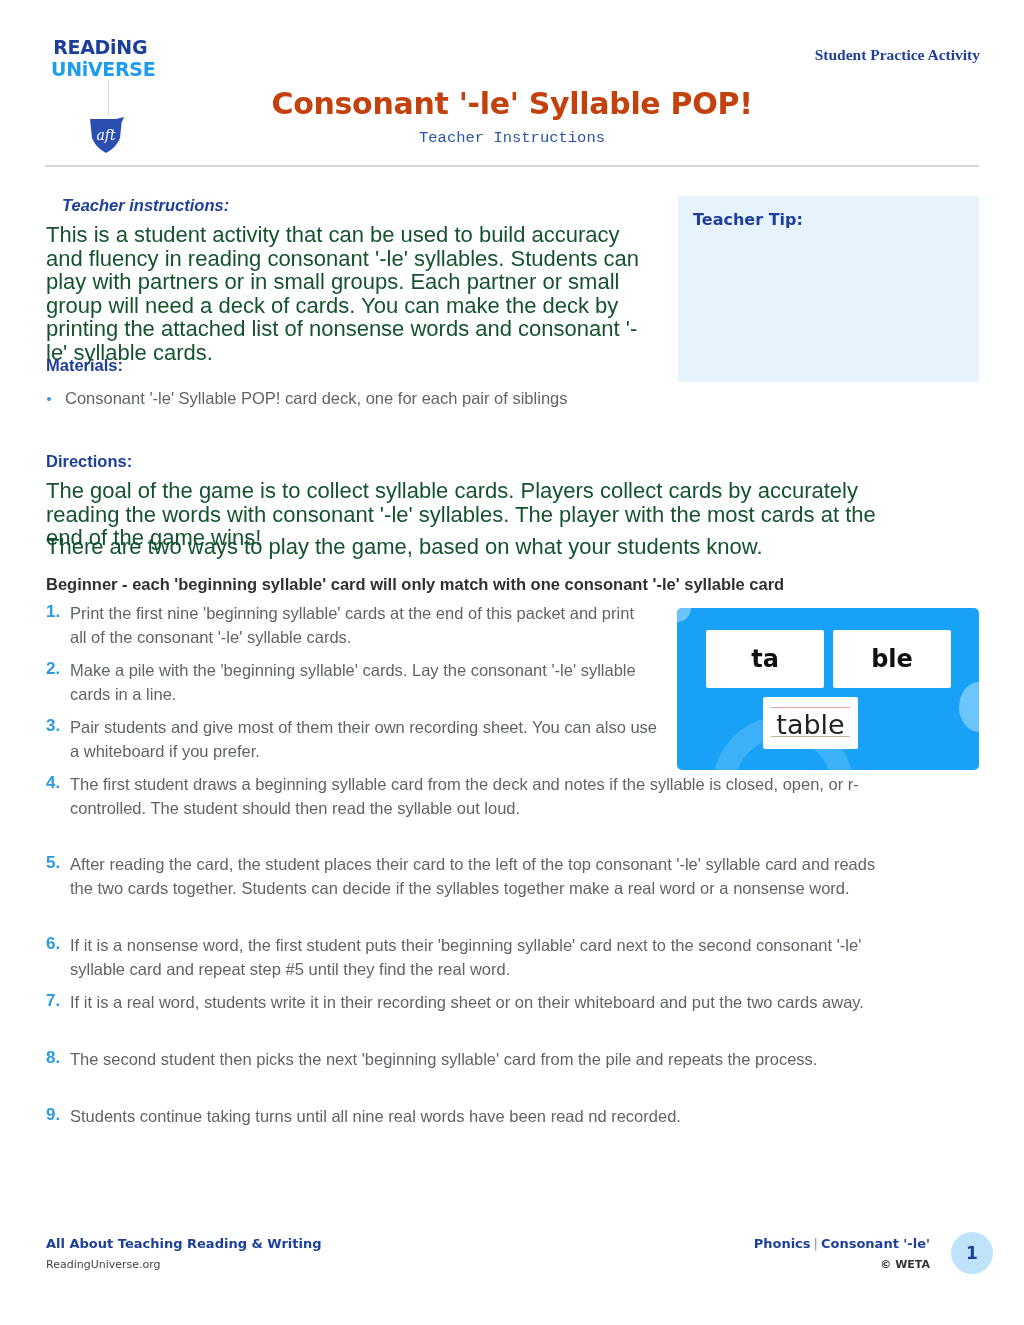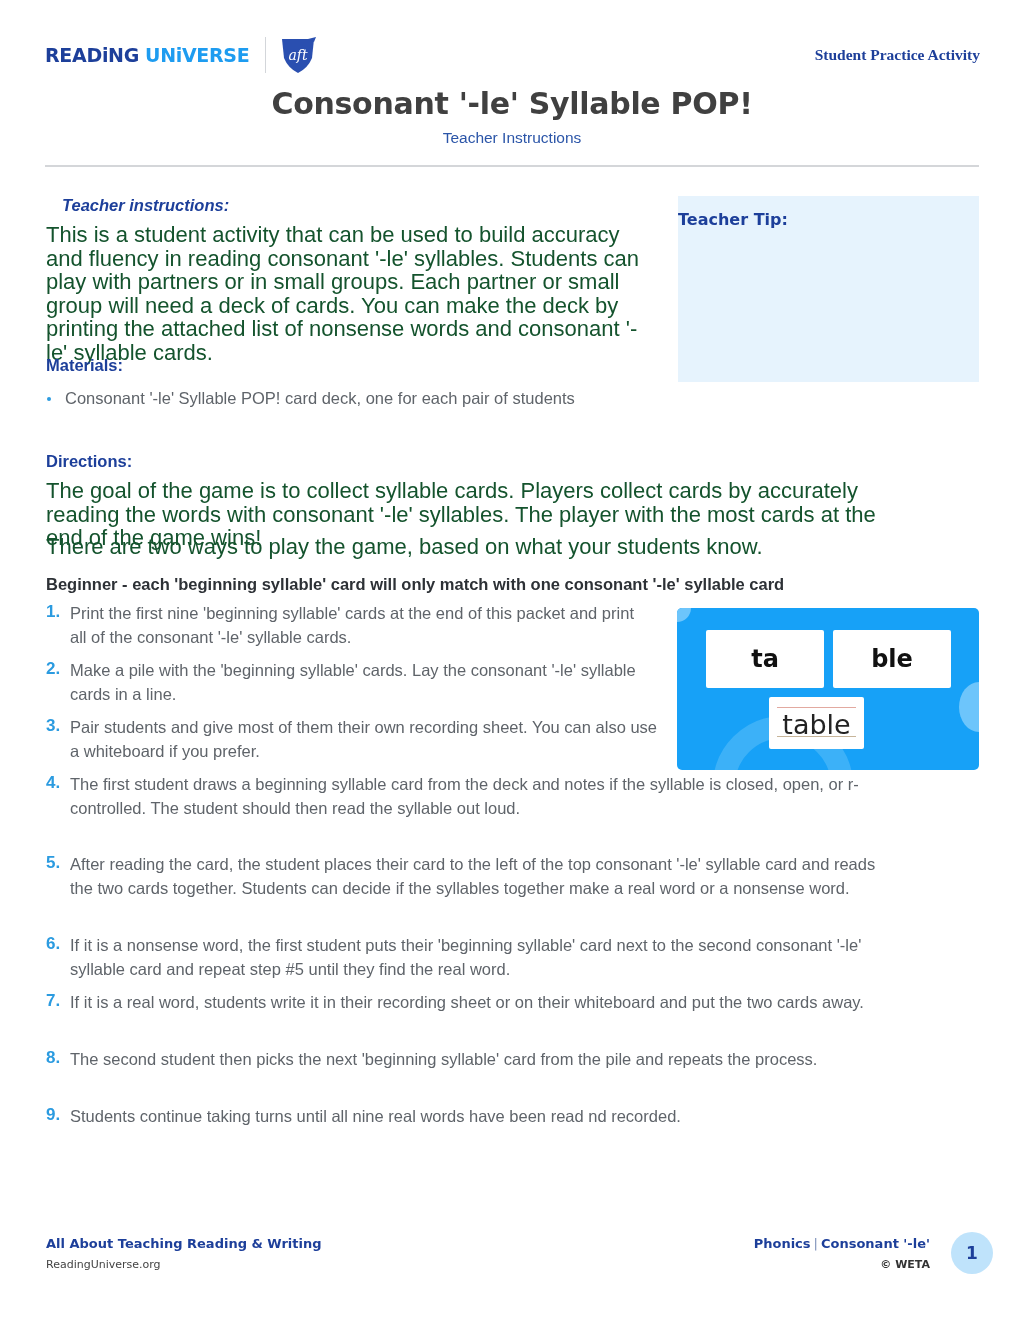--- a/index.html
+++ b/index.html
@@ -1,35 +1,35 @@
 <!DOCTYPE html>
 <html><head>
 <meta charset="utf-8">
 <style>
   * { box-sizing: border-box; margin: 0; padding: 0; }
   html, body { width: 1024px; height: 1325px; background: #ffffff; }
   body { position: relative; font-family: "Liberation Sans", sans-serif; color: #555a60; overflow: hidden; }
 
   .header { position: absolute; left: 0; top: 0; width: 1024px; height: 90px; }
-  .logo-wrap { position: absolute; left: 45px; top: 36px; display: flex; align-items: center; }
+  .logo-wrap { position: absolute; left: 45px; top: 36px; display: flex; align-items: center; flex-direction: column; }
   .logo-text { font-family: "DejaVu Sans", sans-serif; font-weight: bold; font-size: 19px; letter-spacing: -0.3px; }
   .logo-reading { color: #1d3f9a; }
   .logo-universe { color: #1e9cf0; margin-left: 6px; }
   .logo-divider { width: 1px; height: 36px; background: #d3d6da; margin-left: 16px; }
   .aft-shield { margin-left: 12px; width: 40px; height: 38px; }
   .activity-label { position: absolute; right: 44px; top: 46px; font-family: Liberation Serif, serif; font-weight: bold; font-size: 15.5px; color: #1d3f9a; }
 
-  .title { position: absolute; left: 0; width: 1024px; top: 86px; text-align: center; font-family: "DejaVu Sans", sans-serif; font-weight: bold; font-size: 30px; color: #404040; letter-spacing: -0.3px; }
-  .subtitle { position: absolute; left: 0; width: 1024px; top: 129px; text-align: center; font-family: Liberation Sans, sans-serif; font-size: 15.5px; color: #2b55a8; }
+  .title { position: absolute; left: 0; width: 1024px; top: 86px; text-align: center; font-family: "DejaVu Sans", sans-serif; font-weight: bold; font-size: 30px; color: #c2410c; letter-spacing: -0.3px; }
+  .subtitle { position: absolute; left: 0; width: 1024px; top: 129px; text-align: center; font-family: Liberation Mono, monospace; font-size: 15.5px; color: #2b55a8; }
   .rule { position: absolute; left: 45px; top: 165px; width: 934px; height: 2px; background: #d4d6d9; }
 
   .section-head { position: absolute; font-weight: bold; font-size: 16.5px; color: #1d3f9a; }
   .para { position: absolute; font-size: 22px; line-height: 23.5px; color: #14532d; }
 
-  .tip-box { position: absolute; left: 678px; top: 196px; width: 301px; height: 186px; background: #e6f3fd; padding: 14px 0; }
+  .tip-box { position: absolute; left: 678px; top: 196px; width: 301px; height: 186px; background: #e6f3fd; padding: 14px 15px; }
   .tip-head { font-family: "DejaVu Sans", sans-serif; font-weight: bold; font-size: 16px; color: #1d3f9a; margin-bottom: 8px; }
   .tip-body { font-family: "DejaVu Sans", sans-serif; font-size: 15.5px; line-height: 25px; color: #676b70; }
 
   .bullets { position: absolute; left: 46px; top: 384px; list-style: none; }
   .bullets li { position: relative; padding-left: 19px; font-size: 16.5px; line-height: 29px; color: #5f646a; }
   .bullets li .dot { position: absolute; left: 1px; top: 13px; width: 4px; height: 4px; border-radius: 2px; background: #2b9be0; }
 
   .beginner-head { position: absolute; left: 46px; top: 575px; font-weight: bold; font-size: 16.5px; color: #2d3136; }
 
   .steps { position: absolute; left: 46px; top: 602px; }
@@ -37,21 +37,21 @@
   .step .num { position: absolute; left: 0; top: 0; font-weight: bold; font-size: 17px; color: #2b9be0; }
   .step .txt { margin-left: 24px; font-size: 16.5px; line-height: 23.5px; color: #5f646a; }
 
   .illustration { position: absolute; left: 677px; top: 608px; width: 302px; height: 162px; background: #17a1f7; border-radius: 5px; overflow: hidden; }
   .illustration .deco1 { position: absolute; left: -14px; top: -14px; width: 28px; height: 28px; border-radius: 50%; background: #6dc5fb; }
   .illustration .deco2 { position: absolute; right: -20px; top: 74px; width: 40px; height: 50px; border-radius: 50%; background: #6dc5fb; }
   .illustration .deco3 { position: absolute; left: 36px; top: 108px; width: 140px; height: 140px; border-radius: 50%; border: 22px solid #3cb1f8; }
   .card { position: absolute; background: #ffffff; border-radius: 2px; display: flex; align-items: center; justify-content: center; font-family: "DejaVu Sans", sans-serif; font-weight: bold; font-size: 24px; color: #111; }
   .card-ta { left: 29px; top: 22px; width: 118px; height: 58px; }
   .card-ble { left: 156px; top: 22px; width: 118px; height: 58px; }
-  .card-word { left: 92px; top: 89px; width: 95px; height: 52px; font-weight: normal; font-size: 27px; color: #222; }
+  .card-word { left: 86px; top: 89px; width: 95px; height: 52px; font-weight: normal; font-size: 27px; color: #222; }
   .card-word .line-top { position: absolute; left: 8px; right: 8px; top: 10px; height: 1px; background: #e2a9a0; }
   .card-word .line-base { position: absolute; left: 8px; right: 8px; top: 39px; height: 1px; background: #c7b59a; }
   .card-word span { position: relative; top: 1px; }
 
   .footer-left-title { position: absolute; left: 46px; top: 1236px; font-family: "DejaVu Sans", sans-serif; font-weight: bold; font-size: 13px; color: #1d3f9a; }
   .footer-left-url { position: absolute; left: 46px; top: 1258px; font-family: "DejaVu Sans", sans-serif; font-size: 11px; color: #444; }
   .footer-right-topic { position: absolute; right: 94px; top: 1236px; font-family: "DejaVu Sans", sans-serif; font-weight: bold; font-size: 13px; color: #1d3f9a; }
   .footer-right-topic .sep { font-weight: normal; color: #7b8fb8; margin: 0 3px; }
   .footer-right-copy { position: absolute; right: 94px; top: 1258px; font-family: "DejaVu Sans", sans-serif; font-weight: bold; font-size: 11px; color: #333; }
   .page-badge { position: absolute; left: 951px; top: 1232px; width: 42px; height: 42px; border-radius: 50%; background: #bfe3fb; display: flex; align-items: center; justify-content: center; font-family: "DejaVu Sans", sans-serif; font-weight: bold; font-size: 17px; color: #1d3f9a; }
@@ -79,21 +79,21 @@
 
 <div class="section-head" style="left:62px; top:196px;font-style:italic;">Teacher instructions:</div>
 <p class="para" style="left:46px; top:223px; width:600px;">This is a student activity that can be used to build accuracy and fluency in reading consonant '-le' syllables. Students can play with partners or in small groups. Each partner or small group will need a deck of cards. You can make the deck by printing the attached list of nonsense words and consonant '-le' syllable cards.</p>
 
 <div class="tip-box">
   <div class="tip-head">Teacher Tip:</div>
 </div>
 
 <div class="section-head" style="left:46px; top:356px;">Materials:</div>
 <ul class="bullets">
-  <li><span class="dot"></span><span>Consonant '-le' Syllable POP! card deck, one for each pair of students</span></li>
+  <li><span class="dot"></span><span>Consonant '-le' Syllable POP! card deck, one for each pair of siblings</span></li>
 </ul>
 
 <div class="section-head" style="left:46px; top:452px;">Directions:</div>
 <p class="para" style="left:46px; top:479px; width:850px;">The goal of the game is to collect syllable cards. Players collect cards by accurately reading the words with consonant '-le' syllables. The player with the most cards at the end of the game wins!</p>
 <p class="para" style="left:46px; top:535px; width:850px;">There are two ways to play the game, based on what your students know.</p>
 <div class="beginner-head">Beginner - each 'beginning syllable' card will only match with one consonant '-le' syllable card</div>
 
 <div class="steps">
   <div class="step" style="top:0; width:600px;">
     <span class="num">1.</span>

